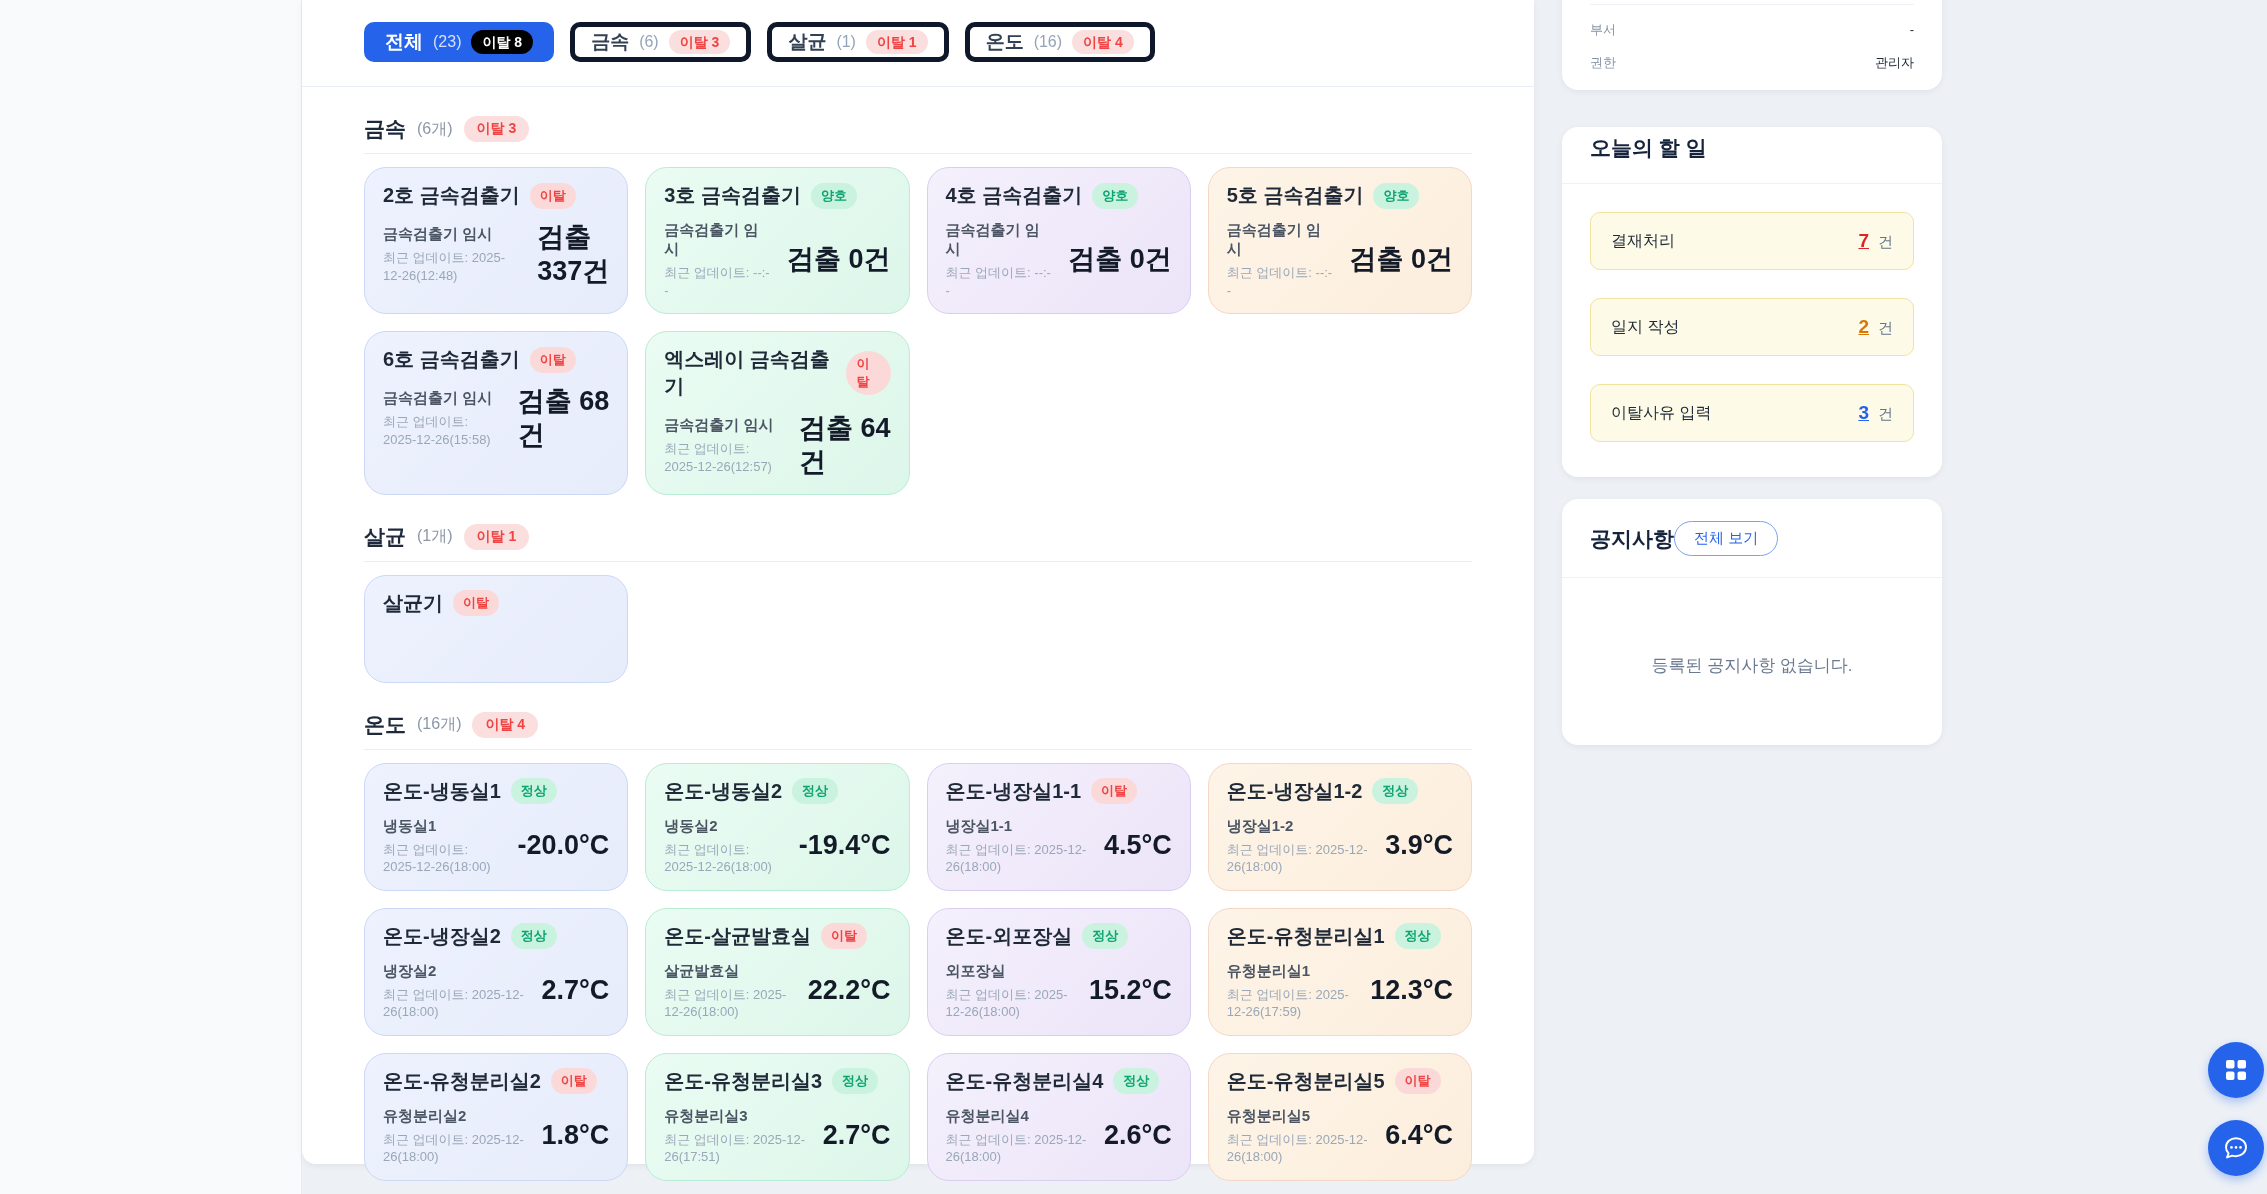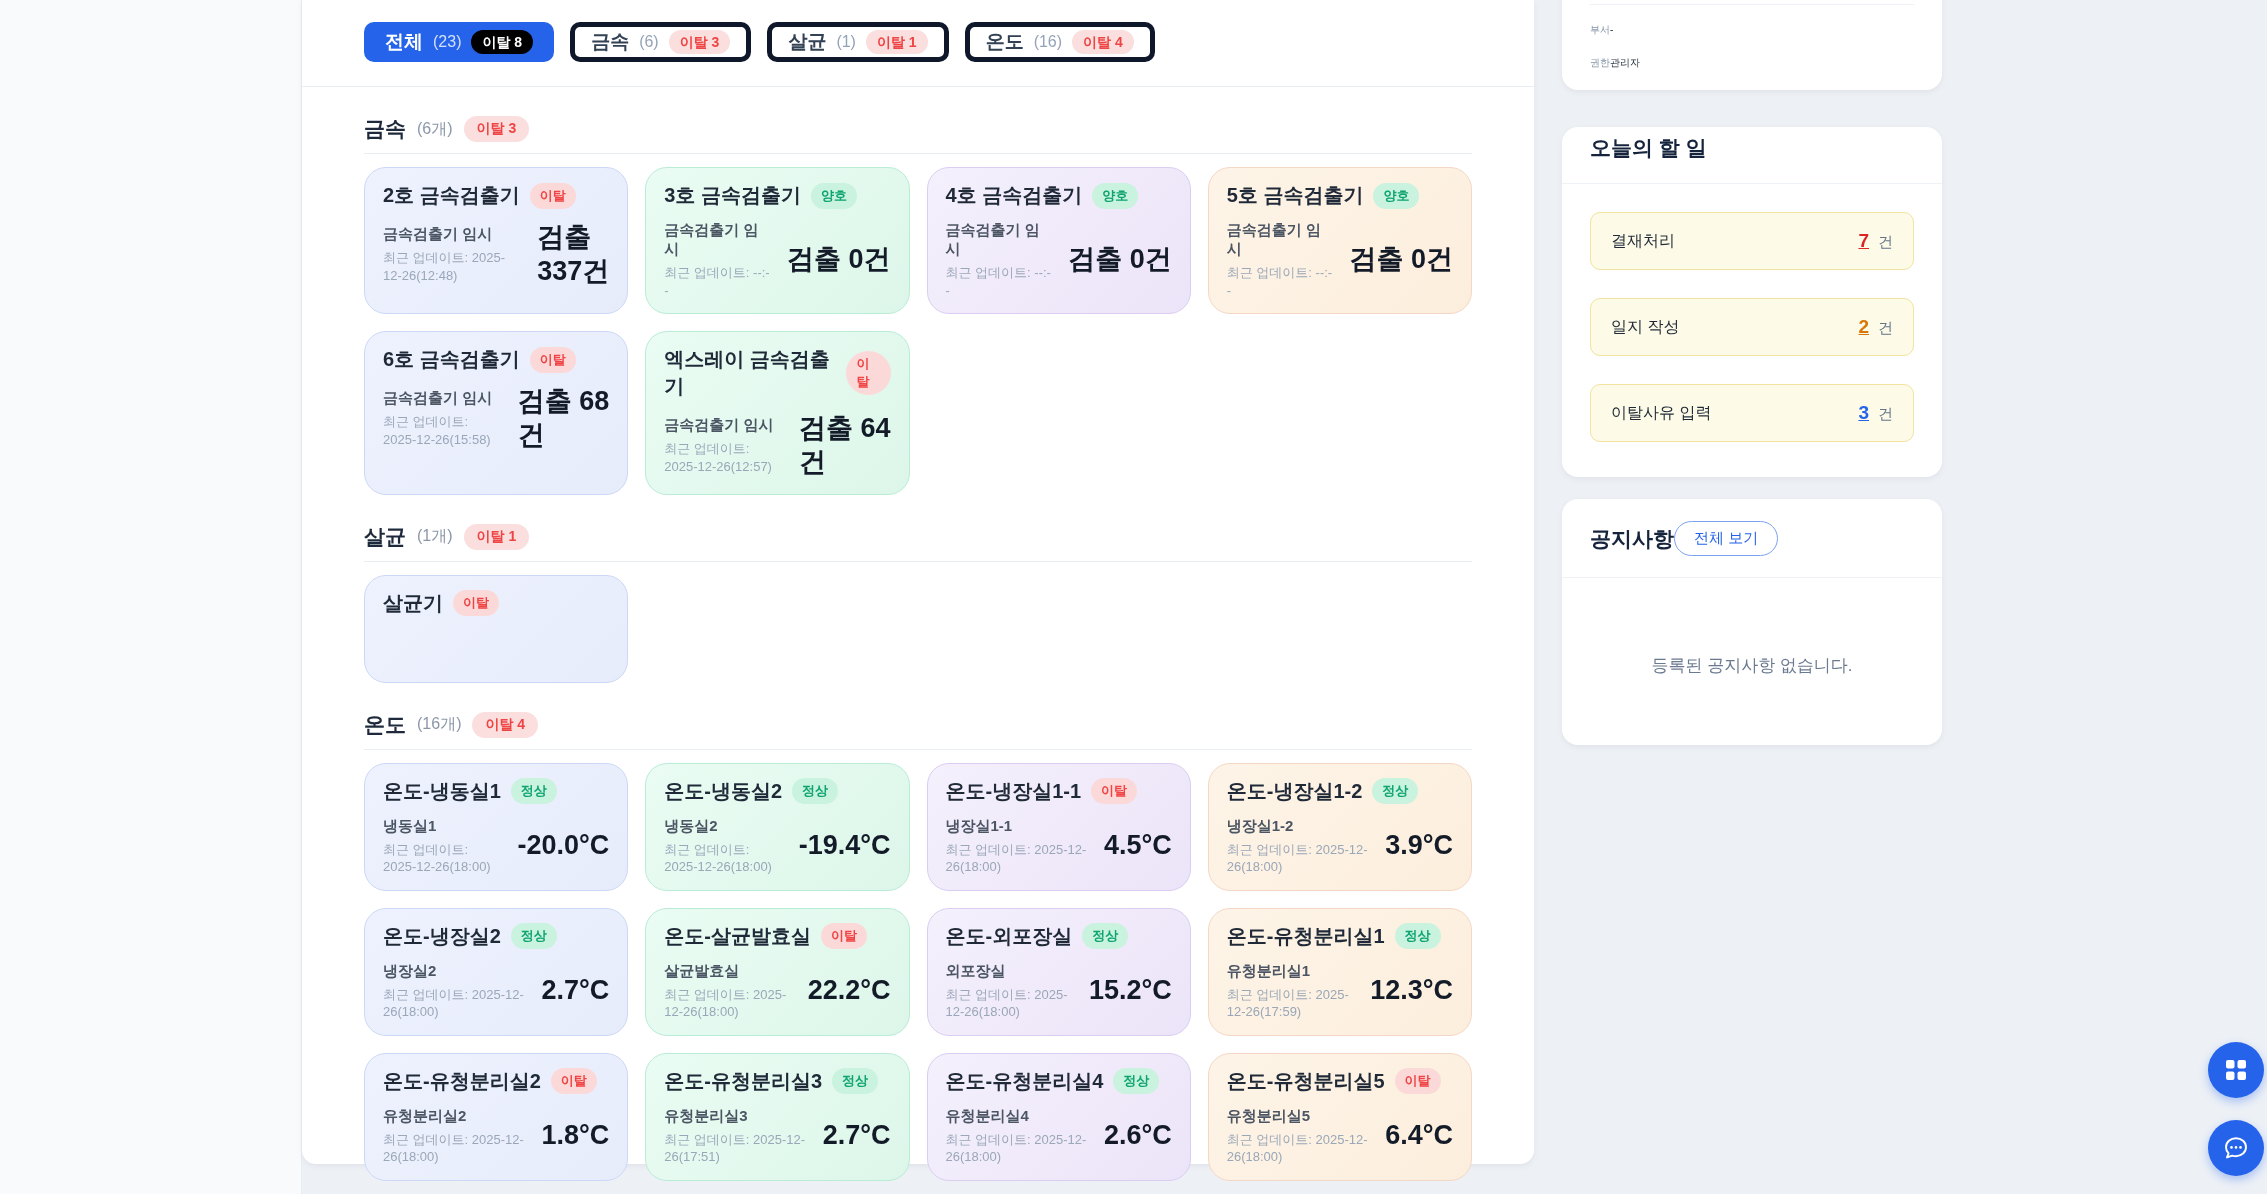--- a/index.html
+++ b/index.html
@@ -61,22 +61,22 @@
   .card-sub { font-size:15px; font-weight:700; color:#4b5563; }
   .card-updated { font-size:13px; color:#9aa7b8; margin-top:5px; max-width:152px; line-height:1.35; }
   .card-value { font-size:27px; font-weight:800; color:#141b28; line-height:1.25;
     white-space:pre-line; text-align:left; width:fit-content; margin-left:auto; flex-shrink:0; }
 
   
   .side-card { position:absolute; left:1562px; width:380px; background:#fff;
     border-radius:16px; box-shadow:0 2px 6px rgba(15,23,42,.06); }
   .profile { top:-42px; height:132px; padding:46px 28px 0; }
   .profile-divider { border:none; border-top:1px solid #eef2f6; margin:0 0 8px; }
-  .profile-row { display:flex; align-items:center; height:33px;
-    font-size:10px; }
+  .profile-row { display:flex; justify-content:space-between; align-items:center; height:33px;
+    font-size:13px; }
   .profile-label { color:#8494a7; }
   .profile-value { color:#1f2937; }
 
   .todo { top:127px; height:350px; padding:7px 28px; }
   .panel-title { font-size:21px; font-weight:800; color:#15233c; }
   .panel-divider { border:none; border-top:1px solid #eef2f6; margin:21px -28px 0; }
   .todo-list { margin-top:28px; display:flex; flex-direction:column; gap:28px; }
   .todo-item { height:58px; background:#fdfbe7; border:1px solid #f1e3a0; border-radius:10px;
     display:flex; align-items:center; justify-content:space-between; padding:0 20px; cursor:pointer; }
   .todo-label { font-size:16px; color:#1f2937; }

